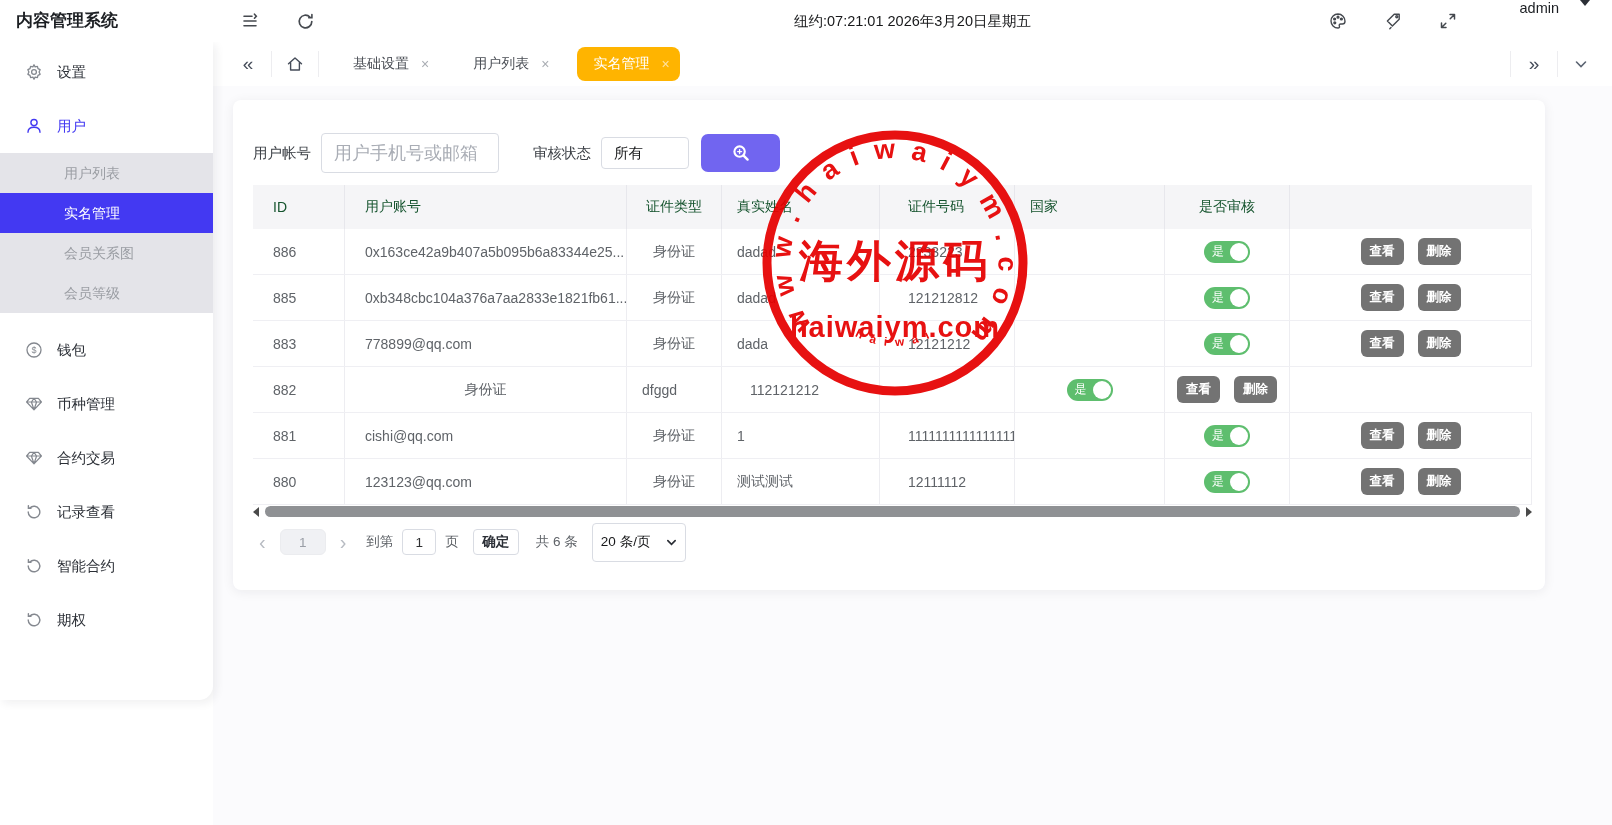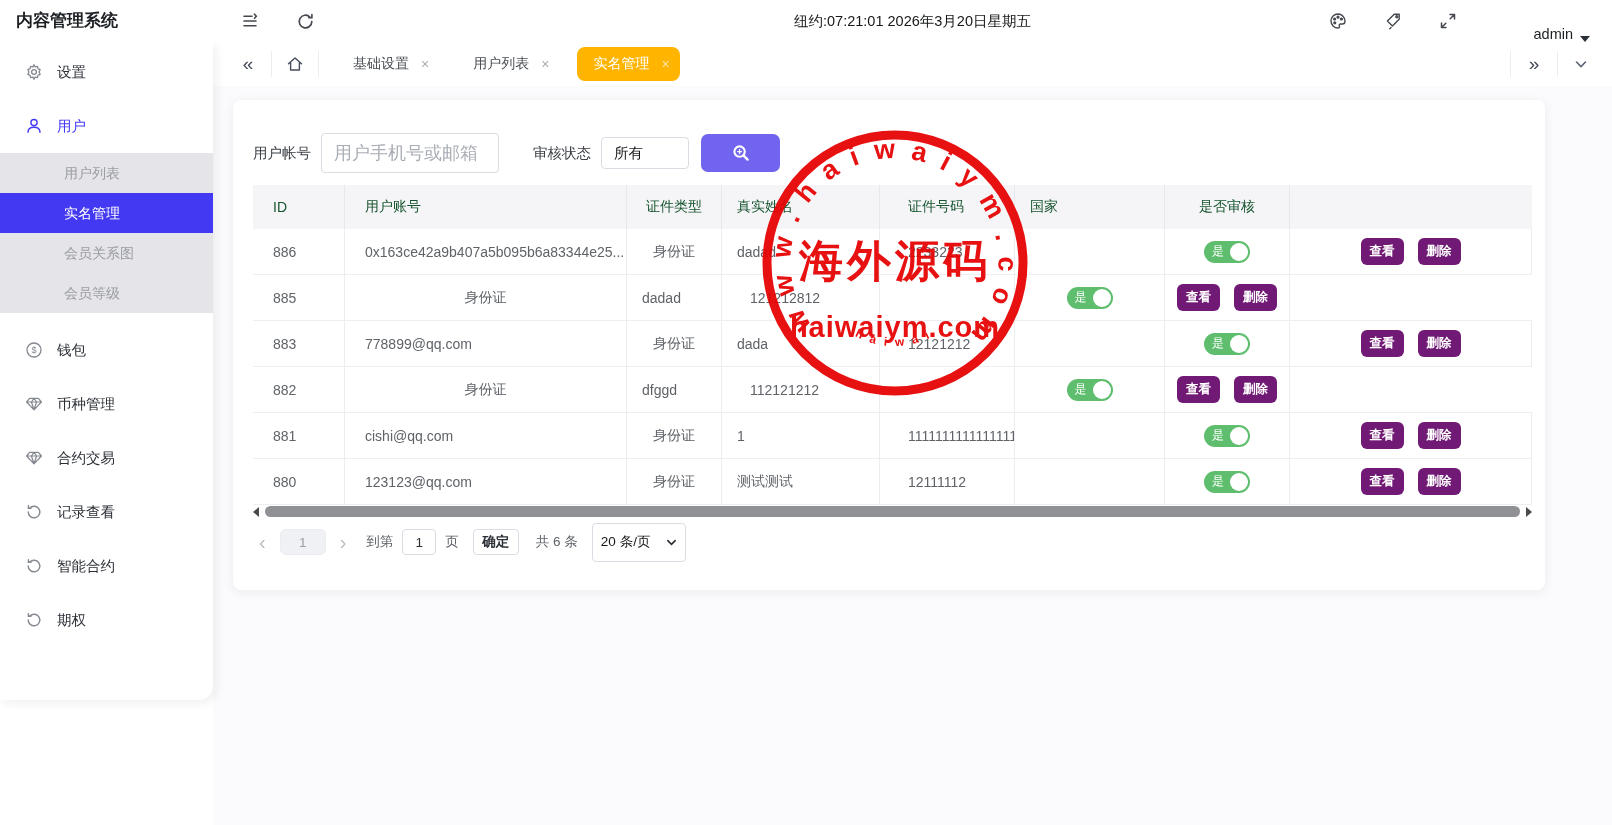--- a/index.html
+++ b/index.html
@@ -8,22 +8,22 @@
          font-family:"Liberation Sans",sans-serif; overflow:hidden; color:#303133; }
 
   
   .topbar { position:absolute; top:0; left:0; right:0; height:42px; background:#fff; z-index:20; }
   .brand { position:absolute; left:16px; top:0; width:197px; line-height:42px;
            font-size:17px; font-weight:700; color:#1c1f23; }
   .tb-ic { position:absolute; top:9px; width:24px; height:24px; color:#45494f; cursor:pointer;
            display:flex; align-items:center; justify-content:center; }
   .tb-time { position:absolute; left:213px; right:0; top:0; text-align:center; line-height:42px;
              font-size:14.5px; color:#17181a; }
-  .admin-box { position:absolute; right:22px; top:0; height:42px; display:flex; align-items:flex-end;
-               gap:7px; font-size:14.5px; color:#1c1f23; cursor:pointer; }
+  .admin-box { position:absolute; right:22px; top:0; height:42px; display:flex; align-items:flex-start;
+               gap:21px; font-size:14.5px; color:#1c1f23; cursor:pointer; }
   .caret-down { width:0; height:0; border-left:5px solid transparent; border-right:5px solid transparent;
                 border-top:6px solid #2b2f36; }
 
   
   .sidebar { position:absolute; left:0; top:42px; width:213px; height:658px; background:#fff;
              box-shadow:3px 3px 10px rgba(31,35,41,.07); border-radius:0 0 14px 0; z-index:15; padding-top:3px; }
   .side-item { height:54px; display:flex; align-items:center; gap:14px; padding-left:25px;
                font-size:14.5px; color:#2b2f36; cursor:pointer; }
   .side-item .sic { width:18px; height:18px; color:#84888f; display:flex; align-items:center; justify-content:center; }
   .side-item.active-parent { color:#4339f2; }
@@ -71,21 +71,21 @@
   .tbody .trow { border-bottom:1px solid #efeff3; }
   .td { height:45px; color:#5f6368; background:transparent; }
   .pl20 { padding-left:20px; } .pl15 { padding-left:15px; } .pl28 { padding-left:28px; }
   .ctr { justify-content:center; }
 
   .tgl { position:relative; width:46px; height:22px; border-radius:12px; background:#5ebe6e;
          display:inline-flex; align-items:center; cursor:pointer; }
   .tlab { color:#fff; font-size:12px; margin-left:8px; }
   .knob { position:absolute; right:2px; top:2px; width:18px; height:18px; border-radius:50%; background:#fff; }
 
-  .act { background:#701a75; color:#fff; font-size:12.5px; font-weight:700; padding:5px 9px;
+  .act { background:#737373; color:#fff; font-size:12.5px; font-weight:700; padding:5px 9px;
          border:none; border-radius:6px; cursor:pointer; font-family:"Liberation Sans",sans-serif; }
   .act + .act { margin-left:14px; }
 
   
   .hscroll { position:absolute; left:20px; top:404px; width:1279px; height:15px; display:flex; align-items:center; }
   .sb-arrow { width:0; height:0; cursor:pointer; }
   .sb-left { border-top:5px solid transparent; border-bottom:5px solid transparent; border-right:6px solid #4a4a4a; }
   .sb-right { border-top:5px solid transparent; border-bottom:5px solid transparent; border-left:6px solid #4a4a4a; }
   .sb-thumb { flex:1; height:11px; background:#8f9194; border-radius:6px; margin:0 6px; cursor:pointer; }
 
@@ -333,20 +333,21 @@
                 </span>
             </div>
             <div class="td ctr">
               <button class="act">查看</button>
               <button class="act">删除</button>
             </div>
           </div>
 
           <div class="trow">
             <div class="td pl20">885</div>
+            <div class="td pl20">0xb348cbc104a376a7aa2833e1821fb61...</div>
             <div class="td ctr">身份证</div>
             <div class="td pl15">dadad</div>
             <div class="td pl28">121212812</div>
             <div class="td pl15"></div>
             <div class="td ctr">
               <span class="tgl">
                   <span class="tlab">是</span>
                   <span class="knob"></span>
                 </span>
             </div>

